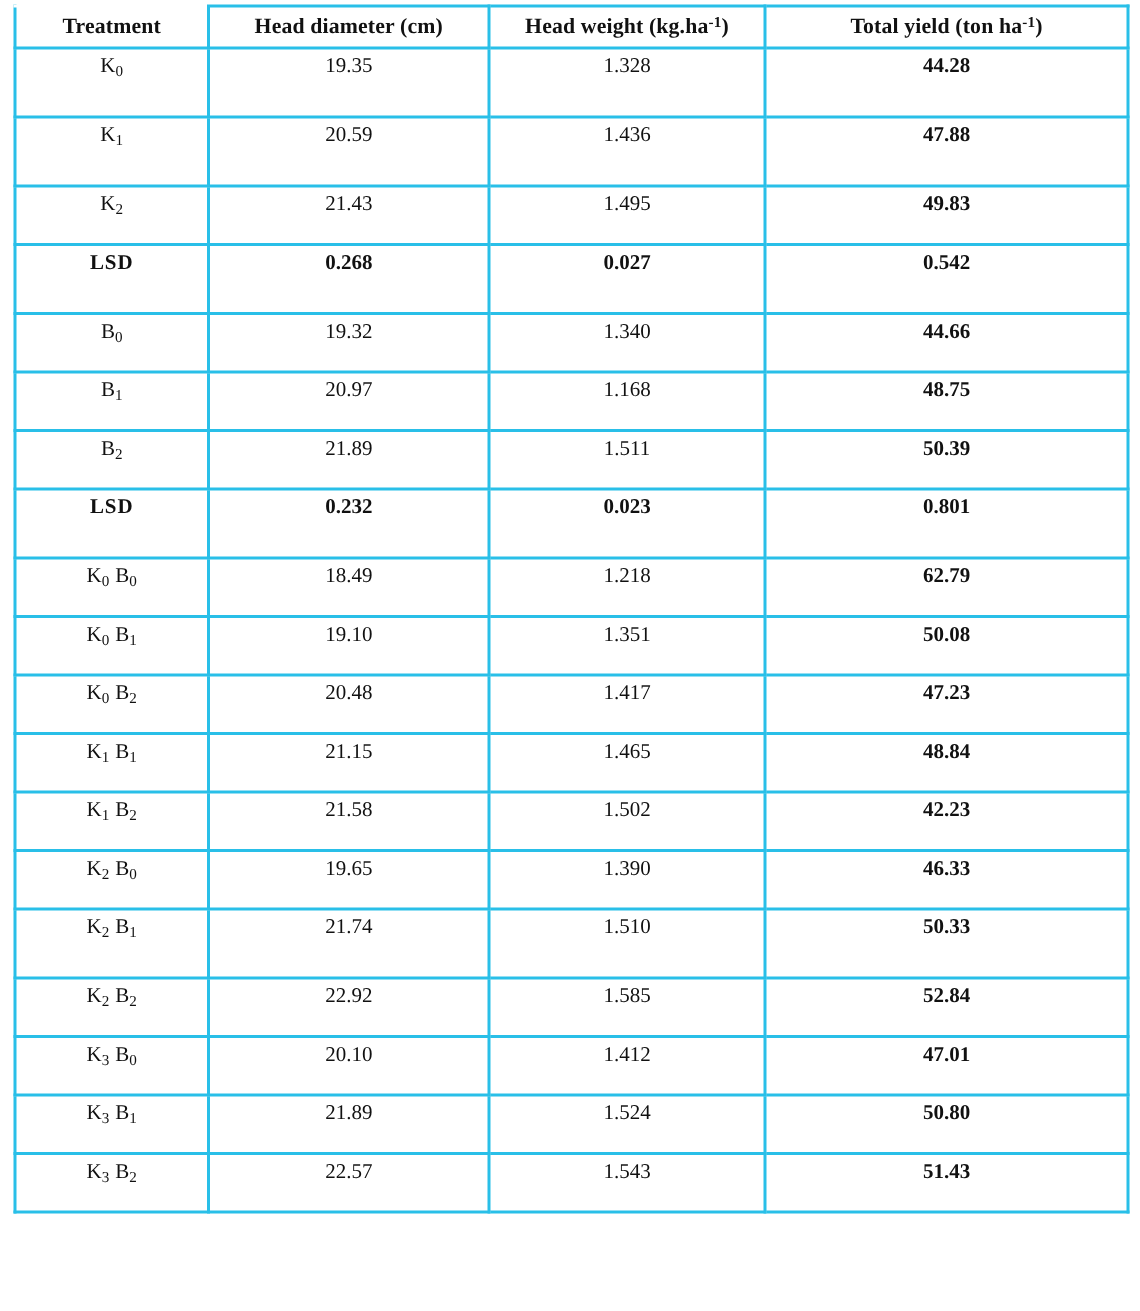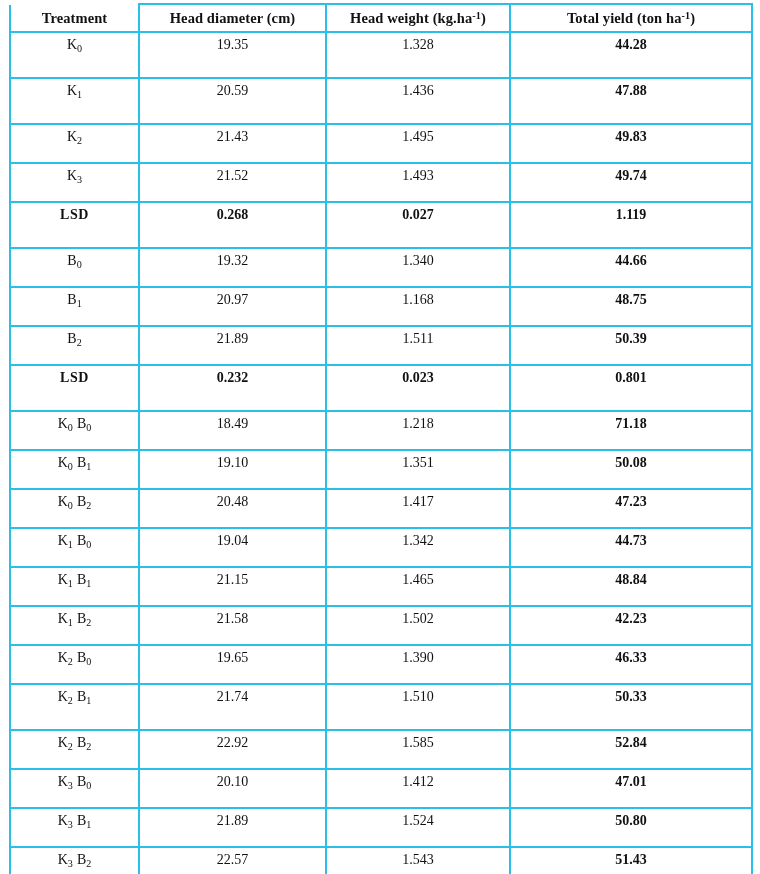--- a/index.html
+++ b/index.html
@@ -109,31 +109,25 @@
           <td class="num">20.59</td>
           <td class="num">1.436</td>
           <td class="yield">47.88</td>
         </tr>
         <tr>
           <td class="lbl"><span>K</span><sub>2</sub></td>
           <td class="num">21.43</td>
           <td class="num">1.495</td>
           <td class="yield">49.83</td>
         </tr>
-        <tr>
-          <td class="lbl"><span>K</span><sub>3</sub></td>
-          <td class="num">21.52</td>
-          <td class="num">1.493</td>
-          <td class="yield">49.74</td>
-        </tr>
         <tr class="lsd tall">
           <td class="lbl"><span>LSD</span></td>
           <td class="num">0.268</td>
           <td class="num">0.027</td>
-          <td class="yield">1.119</td>
+          <td class="yield">0.542</td>
         </tr>
         <tr>
           <td class="lbl"><span>B</span><sub>0</sub></td>
           <td class="num">19.32</td>
           <td class="num">1.340</td>
           <td class="yield">44.66</td>
         </tr>
         <tr>
           <td class="lbl"><span>B</span><sub>1</sub></td>
           <td class="num">20.97</td>
@@ -149,39 +143,33 @@
         <tr class="lsd tall">
           <td class="lbl"><span>LSD</span></td>
           <td class="num">0.232</td>
           <td class="num">0.023</td>
           <td class="yield">0.801</td>
         </tr>
         <tr>
           <td class="lbl"><span>K</span><sub>0</sub><span class="gap"></span><span>B</span><sub>0</sub></td>
           <td class="num">18.49</td>
           <td class="num">1.218</td>
-          <td class="yield">71.18</td>
+          <td class="yield">62.79</td>
         </tr>
         <tr>
           <td class="lbl"><span>K</span><sub>0</sub><span class="gap"></span><span>B</span><sub>1</sub></td>
           <td class="num">19.10</td>
           <td class="num">1.351</td>
           <td class="yield">50.08</td>
         </tr>
         <tr>
           <td class="lbl"><span>K</span><sub>0</sub><span class="gap"></span><span>B</span><sub>2</sub></td>
           <td class="num">20.48</td>
           <td class="num">1.417</td>
           <td class="yield">47.23</td>
-        </tr>
-        <tr>
-          <td class="lbl"><span>K</span><sub>1</sub><span class="gap"></span><span>B</span><sub>0</sub></td>
-          <td class="num">19.04</td>
-          <td class="num">1.342</td>
-          <td class="yield">44.73</td>
         </tr>
         <tr>
           <td class="lbl"><span>K</span><sub>1</sub><span class="gap"></span><span>B</span><sub>1</sub></td>
           <td class="num">21.15</td>
           <td class="num">1.465</td>
           <td class="yield">48.84</td>
         </tr>
         <tr>
           <td class="lbl"><span>K</span><sub>1</sub><span class="gap"></span><span>B</span><sub>2</sub></td>
           <td class="num">21.58</td>

